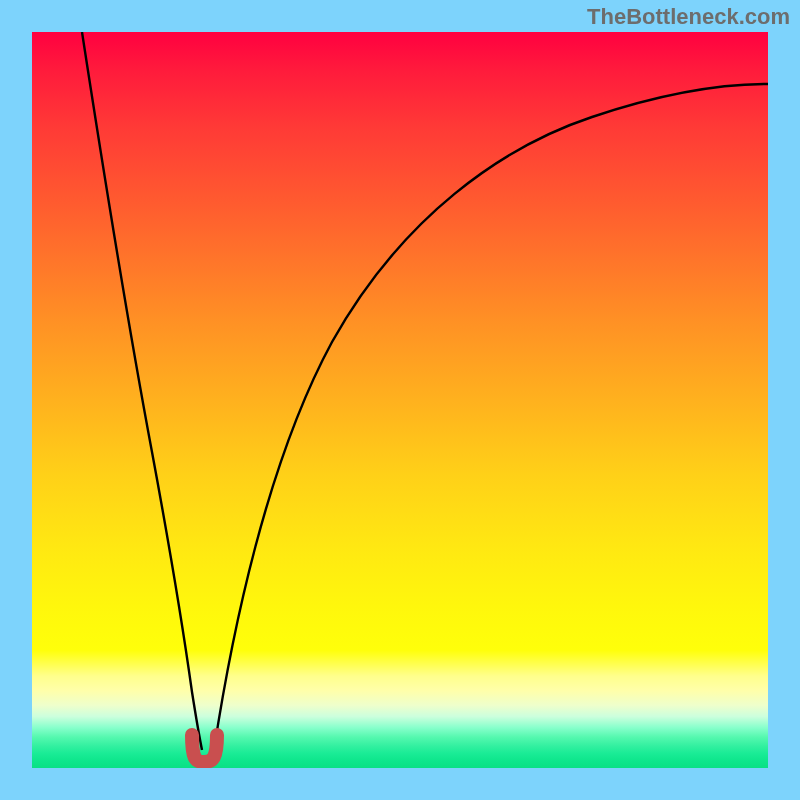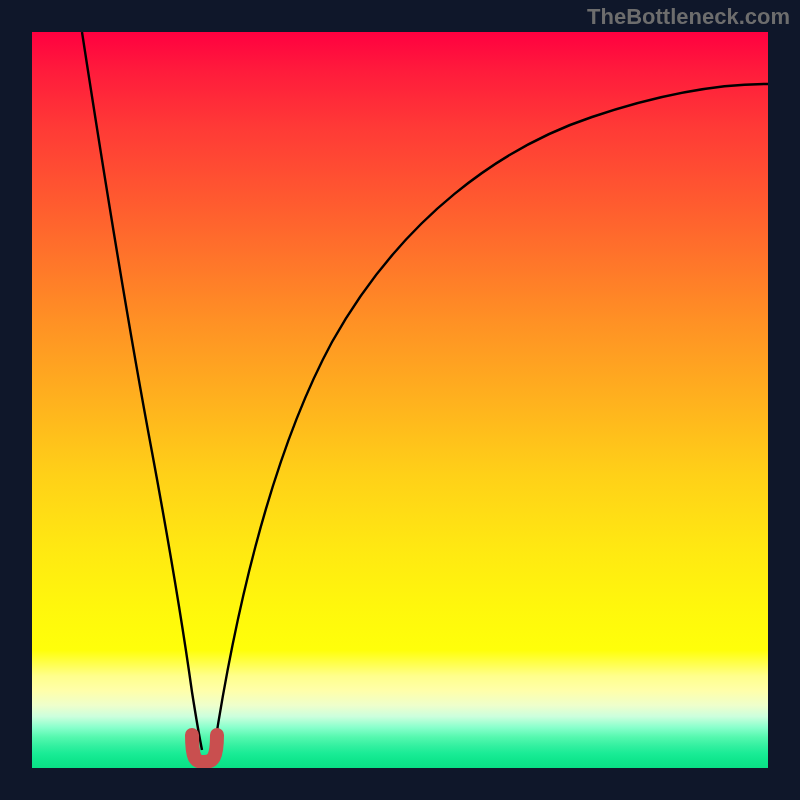--- a/index.html
+++ b/index.html
@@ -9,21 +9,21 @@
     height: 800px;
     background: #000;
     overflow: hidden;
   }
   .frame {
     position: absolute;
     top: 0;
     left: 0;
     width: 800px;
     height: 800px;
-    background: #0f172a;
+    background: #7dd3fc;
   }
   .plot {
     position: absolute;
     top: 32px;
     left: 32px;
     width: 736px;
     height: 736px;
     overflow: hidden;
   }
   .gradient {

